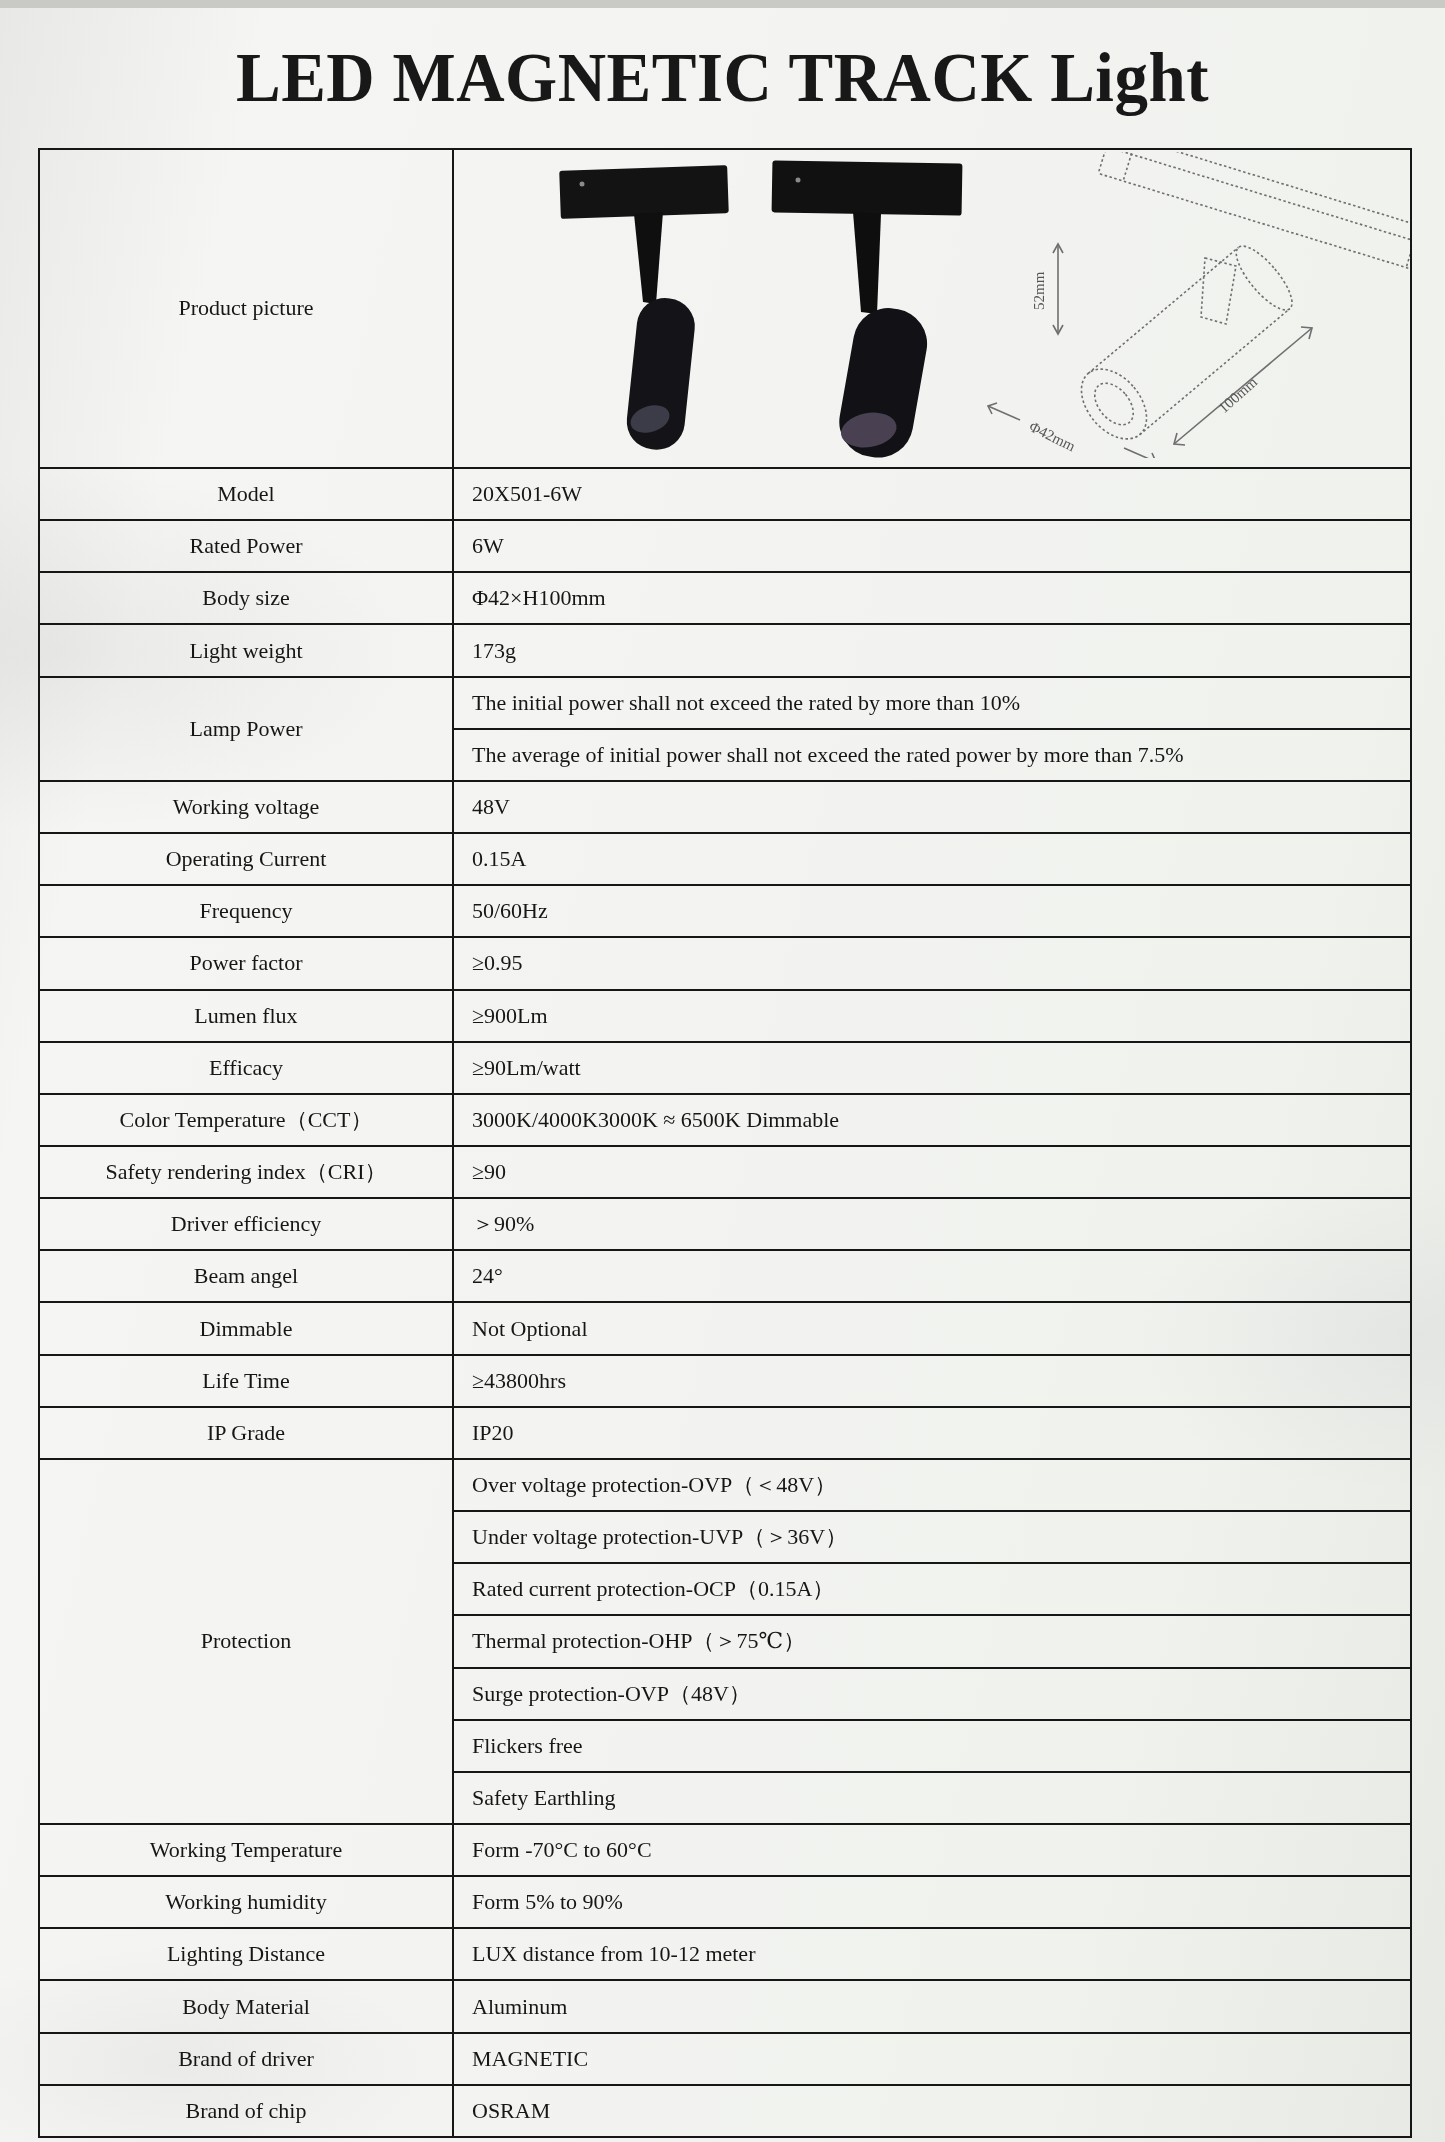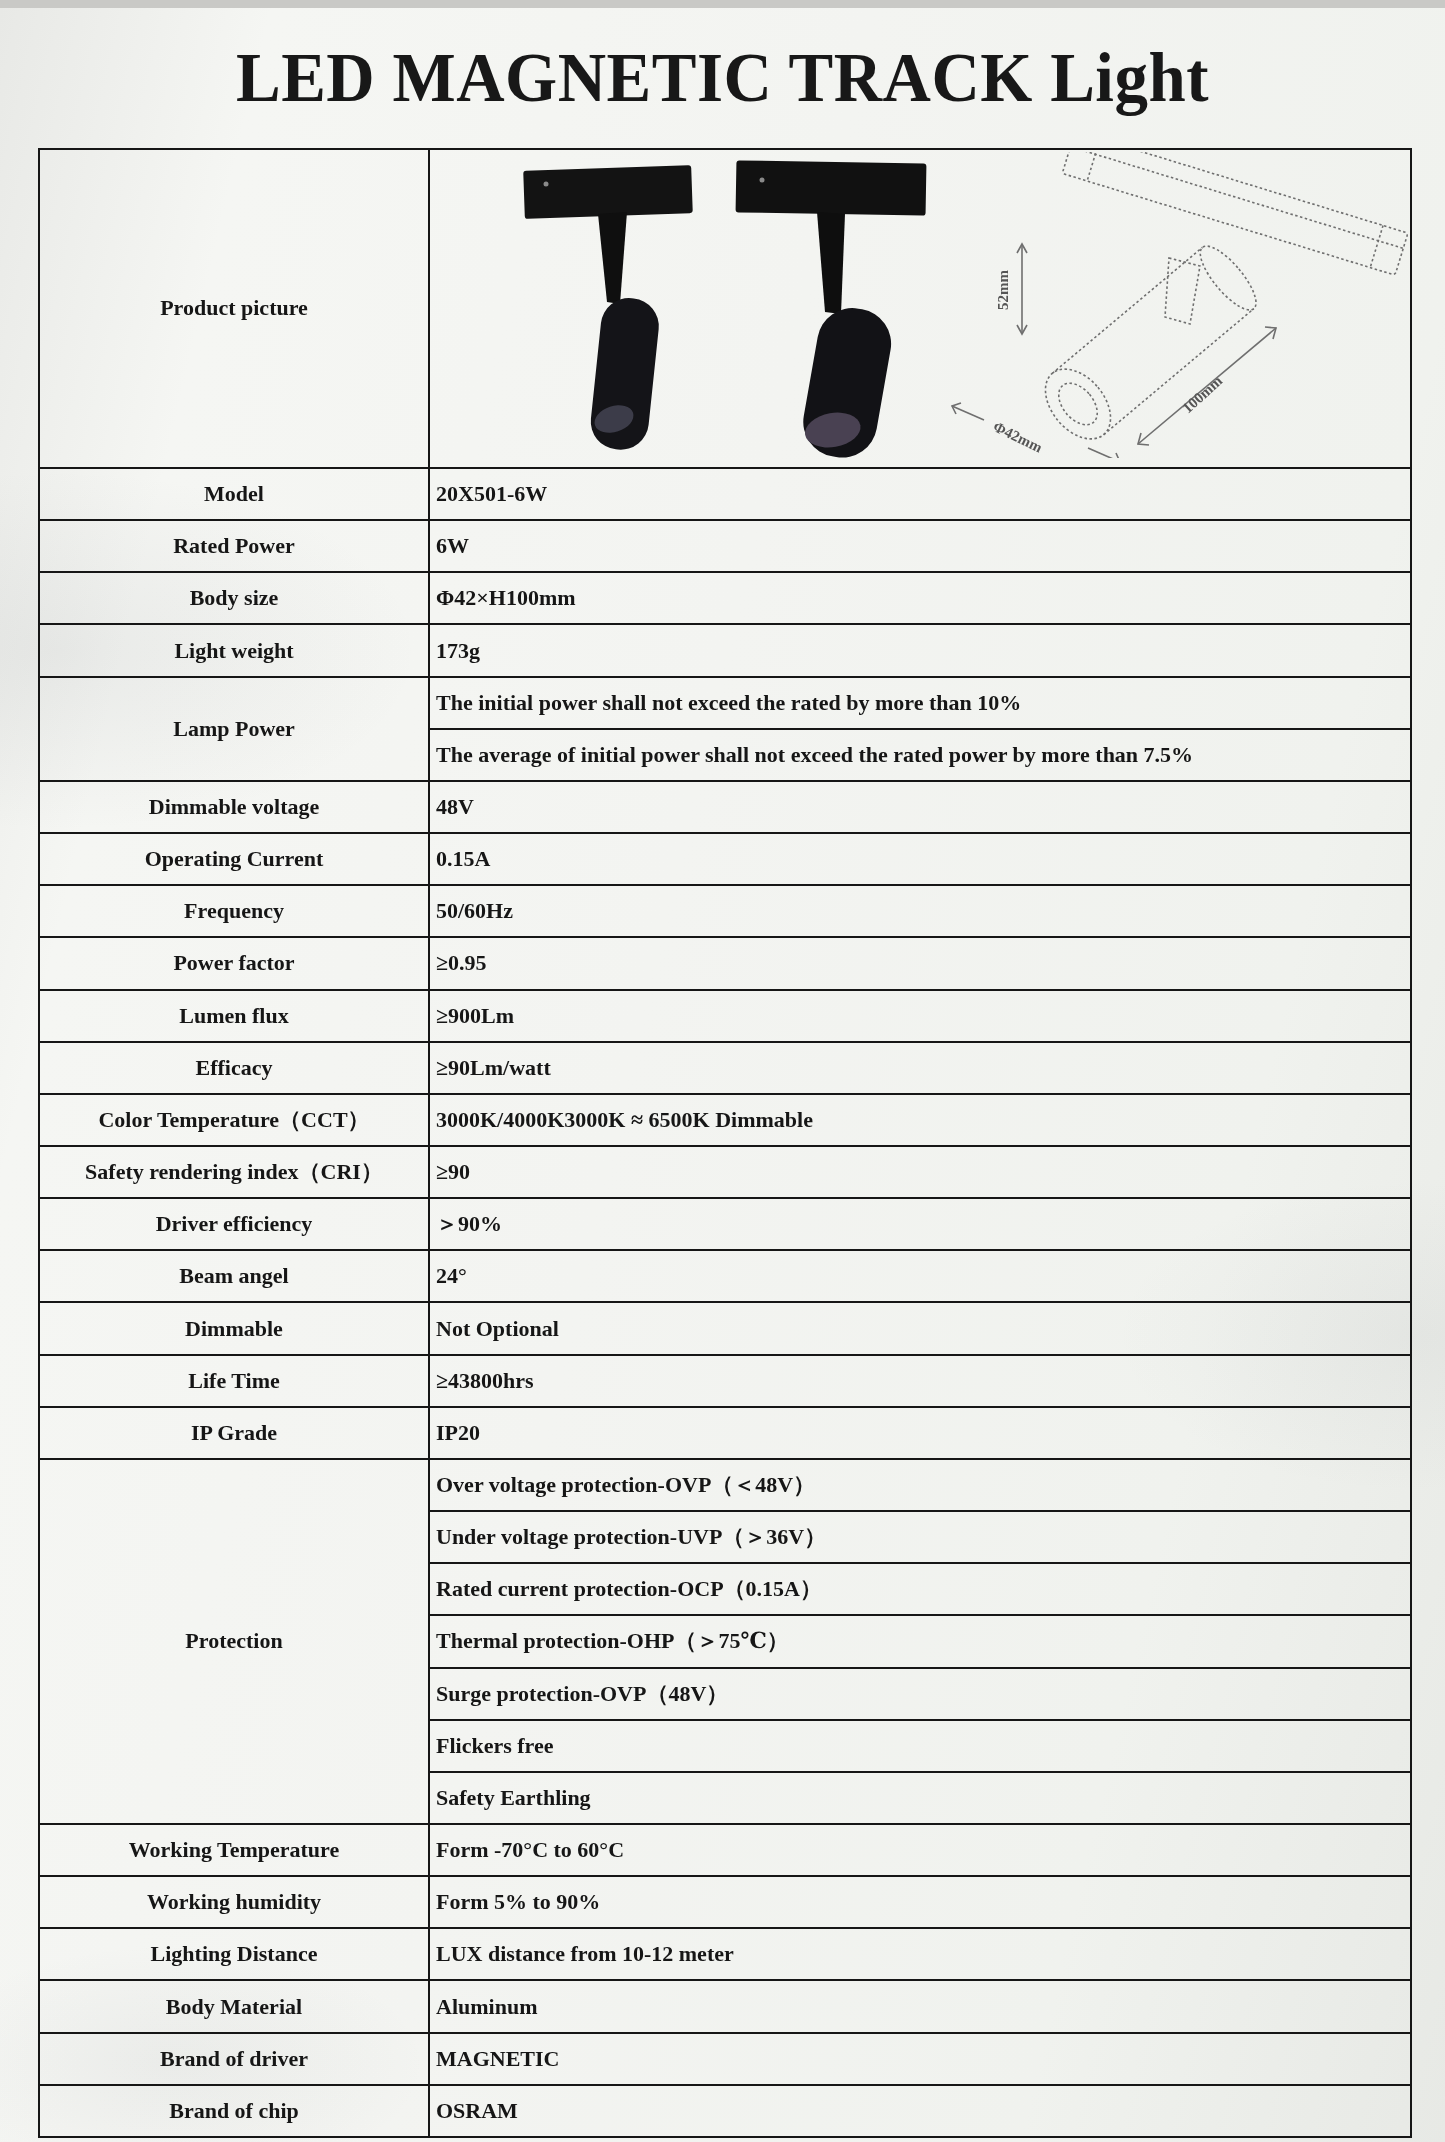--- a/index.html
+++ b/index.html
@@ -35,23 +35,23 @@
     position:absolute;
     left:38px;top:140px;
     width:1374px;height:1990px;
     border-collapse:collapse;
     table-layout:fixed;
     background:transparent;
   }
   table.spec td{
     border:2.5px solid #161616;
     font-size:22px;
-    font-weight:700;
+    font-weight:400;
     color:#161616;
-    padding:2px 6px;
+    padding:2px 18px;
     overflow:hidden;
   }
   td.lbl{width:376px;text-align:center;}
   td.val{text-align:left;padding-left:10px;}
   tr.single{height:52px;}
   tr.pic{height:306px;}
   td.piccell{padding:0;}
   .lbl-big{font-size:23px;}
   .drawtext{font-size:15px;fill:#555;font-family:"Liberation Serif","DejaVu Serif",serif;}
 </style>
@@ -151,21 +151,21 @@
 
     <tr class="single">
       <td class="lbl" rowspan="2">Lamp Power</td>
       <td class="val">The initial power shall not exceed the rated by more than 10%</td>
     </tr>
     <tr class="single">
       <td class="val">The average of initial power shall not exceed the rated power by more than 7.5%</td>
     </tr>
 
     <tr class="single">
-      <td class="lbl">Dimmable voltage</td>
+      <td class="lbl">Working voltage</td>
       <td class="val">48V</td>
     </tr>
     <tr class="single">
       <td class="lbl">Operating Current</td>
       <td class="val">0.15A</td>
     </tr>
     <tr class="single">
       <td class="lbl">Frequency</td>
       <td class="val">50/60Hz</td>
     </tr>

